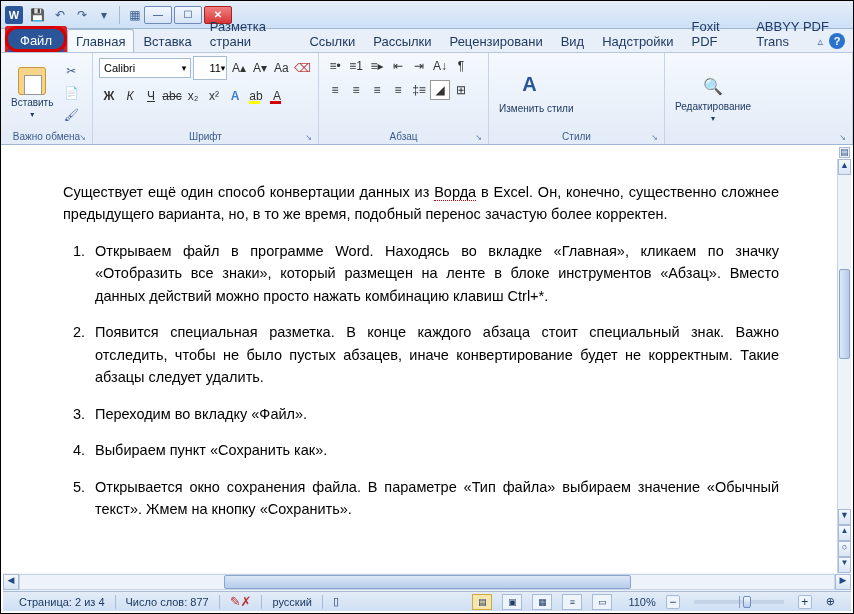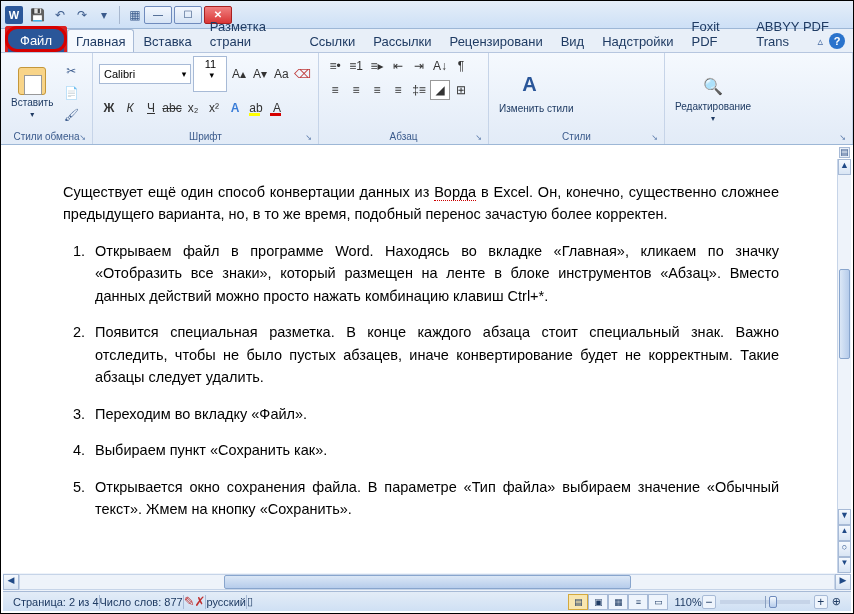--- a/index.html
+++ b/index.html
@@ -32,21 +32,21 @@
 .group-label { text-align: center; font-size: 10px; color: #3b5b8c; padding-top: 1px; position: relative; }
 .group-label::after { content: "↘"; position: absolute; right: 0; bottom: 0; font-size: 8px; color: #5a7aaa; }
 .big-btn { display: flex; flex-direction: column; align-items: center; justify-content: center; gap: 2px; padding: 2px 4px; cursor: pointer; font-size: 10px; color: #1f3b63; }
 .big-btn .ico { width: 28px; height: 28px; background: #f8d488; border: 1px solid #c4973a; border-radius: 3px; }
 .paste-ico { position: relative; }
 .paste-ico::after { content: ""; position: absolute; left: 5px; top: 7px; width: 16px; height: 18px; background: #fff; border: 1px solid #999; }
 .mini-col { display: flex; flex-direction: column; gap: 2px; justify-content: center; }
 .mini-btn { width: 20px; height: 20px; display: flex; align-items: center; justify-content: center; font-size: 12px; color: #3b5b8c; cursor: pointer; border: 1px solid transparent; }
 .font-row { display: flex; gap: 2px; align-items: center; margin-bottom: 2px; }
 .font-select { width: 96px; height: 20px; border: 1px solid #a7bad6; background: #fff; font-size: 11px; padding: 1px 4px; display: flex; align-items: center; }
-.size-select { width: 34px; height: 36px; border: 1px solid #a7bad6; background: #fff; font-size: 11px; padding: 1px 15px; display: flex; align-items: center; flex-direction: column; }
+.size-select { width: 34px; height: 24px; border: 1px solid #a7bad6; background: #fff; font-size: 11px; padding: 1px 15px; display: flex; align-items: center; }
 .btn-row { display: flex; gap: 1px; }
 .rb { width: 20px; height: 20px; display: flex; align-items: center; justify-content: center; font-size: 12px; color: #333; cursor: pointer; }
 .rb.bold { font-weight: bold; }
 .rb.italic { font-style: italic; }
 .rb.underline { text-decoration: underline; }
 .rb.strike { text-decoration: line-through; }
 .color-bar { position: relative; }
 .color-bar::after { content: ""; position: absolute; left: 3px; right: 6px; bottom: 2px; height: 3px; background: #d60000; }
 .hl-bar::after { background: #ffff00; }
 .styles-ico { width: 36px; height: 30px; display: flex; gap: 1px; }
@@ -69,21 +69,21 @@
 .vscroll-thumb { position: absolute; top: 110px; left: 1px; right: 1px; height: 90px; background: linear-gradient(90deg,#dbe7f6,#b6cceb); border: 1px solid #88a5cd; border-radius: 2px; }
 .vscroll-bot { position: absolute; bottom: 0; left: 0; right: 0; }
 
 
 .hscroll { position: absolute; bottom: 22px; left: 2px; right: 2px; height: 18px; background: #eef3fa; display: flex; align-items: center; }
 .hscroll-btn { width: 16px; height: 16px; background: linear-gradient(#f5f9fe,#d9e5f4); border: 1px solid #a7bad6; text-align: center; font-size: 9px; color: #204a87; cursor: pointer; }
 .hscroll-track { flex: 1; height: 16px; position: relative; border: 1px solid #c6d4e8; }
 .hscroll-thumb { position: absolute; left: 25%; width: 50%; top: 0; bottom: 0; background: linear-gradient(#dbe7f6,#b6cceb); border: 1px solid #88a5cd; border-radius: 2px; }
 
 
-.statusbar { position: absolute; bottom: 2px; left: 2px; right: 2px; height: 20px; background: linear-gradient(#e3ecf7,#cfe0f4); border-top: 1px solid #a7bad6; display: flex; align-items: center; font-size: 11px; color: #1f3b63; padding: 0 10px; }
+.statusbar { position: absolute; bottom: 2px; left: 2px; right: 2px; height: 20px; background: linear-gradient(#e3ecf7,#cfe0f4); border-top: 1px solid #a7bad6; display: flex; align-items: center; font-size: 11px; color: #1f3b63; padding: 0 16px; gap: 10px; }
 .statusbar .sep { width: 1px; height: 14px; background: #a7bad6; }
 .spell-ico { color: #c03030; font-size: 13px; }
 .spacer { flex: 1; }
 .view-btn { width: 20px; height: 16px; border: 1px solid #a7bad6; background: #eef4fc; cursor: pointer; display: flex; align-items: center; justify-content: center; font-size: 9px; }
 .view-btn.active { background: #f8e6b0; border-color: #d4a93c; }
 .zoom-slider { width: 90px; height: 4px; background: #c6d4e8; position: relative; margin: 0 4px; }
 .zoom-slider::before { content: ""; position: absolute; left: 50%; top: -4px; width: 1px; height: 12px; background: #8aa0c1; }
 .zoom-knob { position: absolute; left: 55%; top: -4px; width: 8px; height: 12px; background: linear-gradient(#f5f9fe,#b6cceb); border: 1px solid #6f8bbd; border-radius: 2px; }
 .zoom-pm { width: 14px; height: 14px; border: 1px solid #a7bad6; background: #eef4fc; text-align: center; line-height: 12px; font-size: 12px; cursor: pointer; border-radius: 2px; }
 </style>
@@ -134,21 +134,21 @@
         <div class="ico paste-ico"></div>
         <span>Вставить</span>
         <span style="font-size:8px">▾</span>
       </div>
       <div class="mini-col">
         <div class="mini-btn">✂</div>
         <div class="mini-btn">📄</div>
         <div class="mini-btn">🖌</div>
       </div>
     </div>
-    <div class="group-label">Стили обмена</div>
+    <div class="group-label">Важно обмена</div>
   </div>
 
   <div class="group" style="width:226px">
     <div class="group-body" style="flex-direction:column">
       <div class="font-row">
         <div class="font-select">
             <span>Calibri</span>
             <span style="margin-left:auto;font-size:9px">▾</span>
           </div>
         <div class="size-select">

